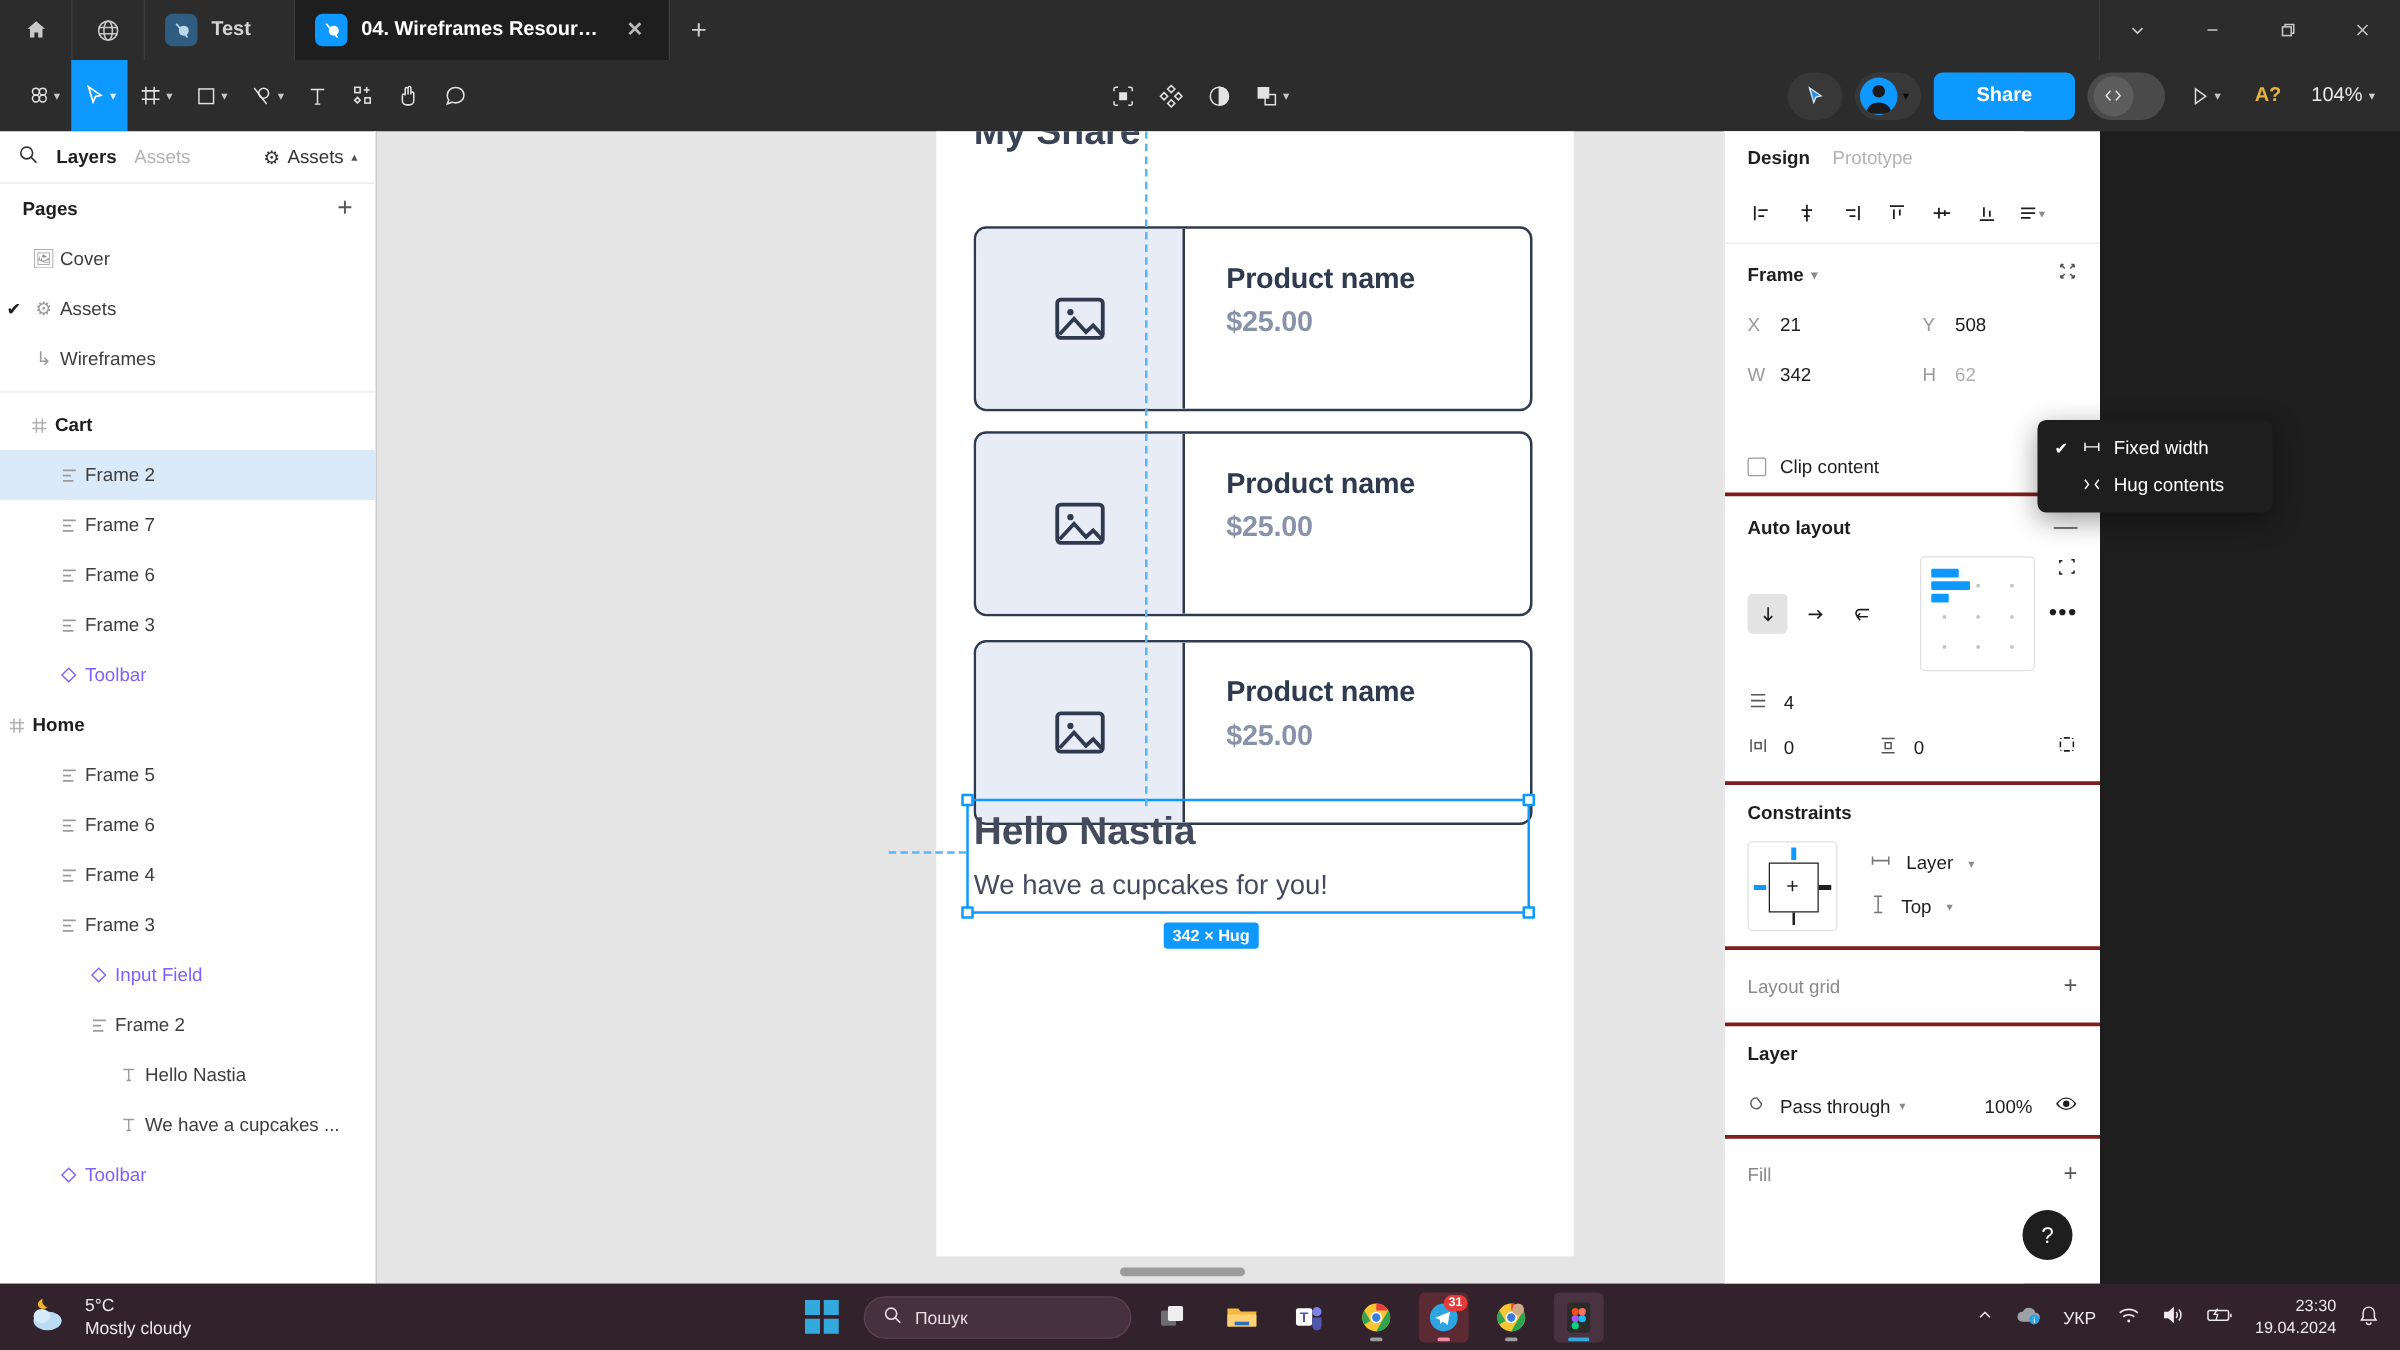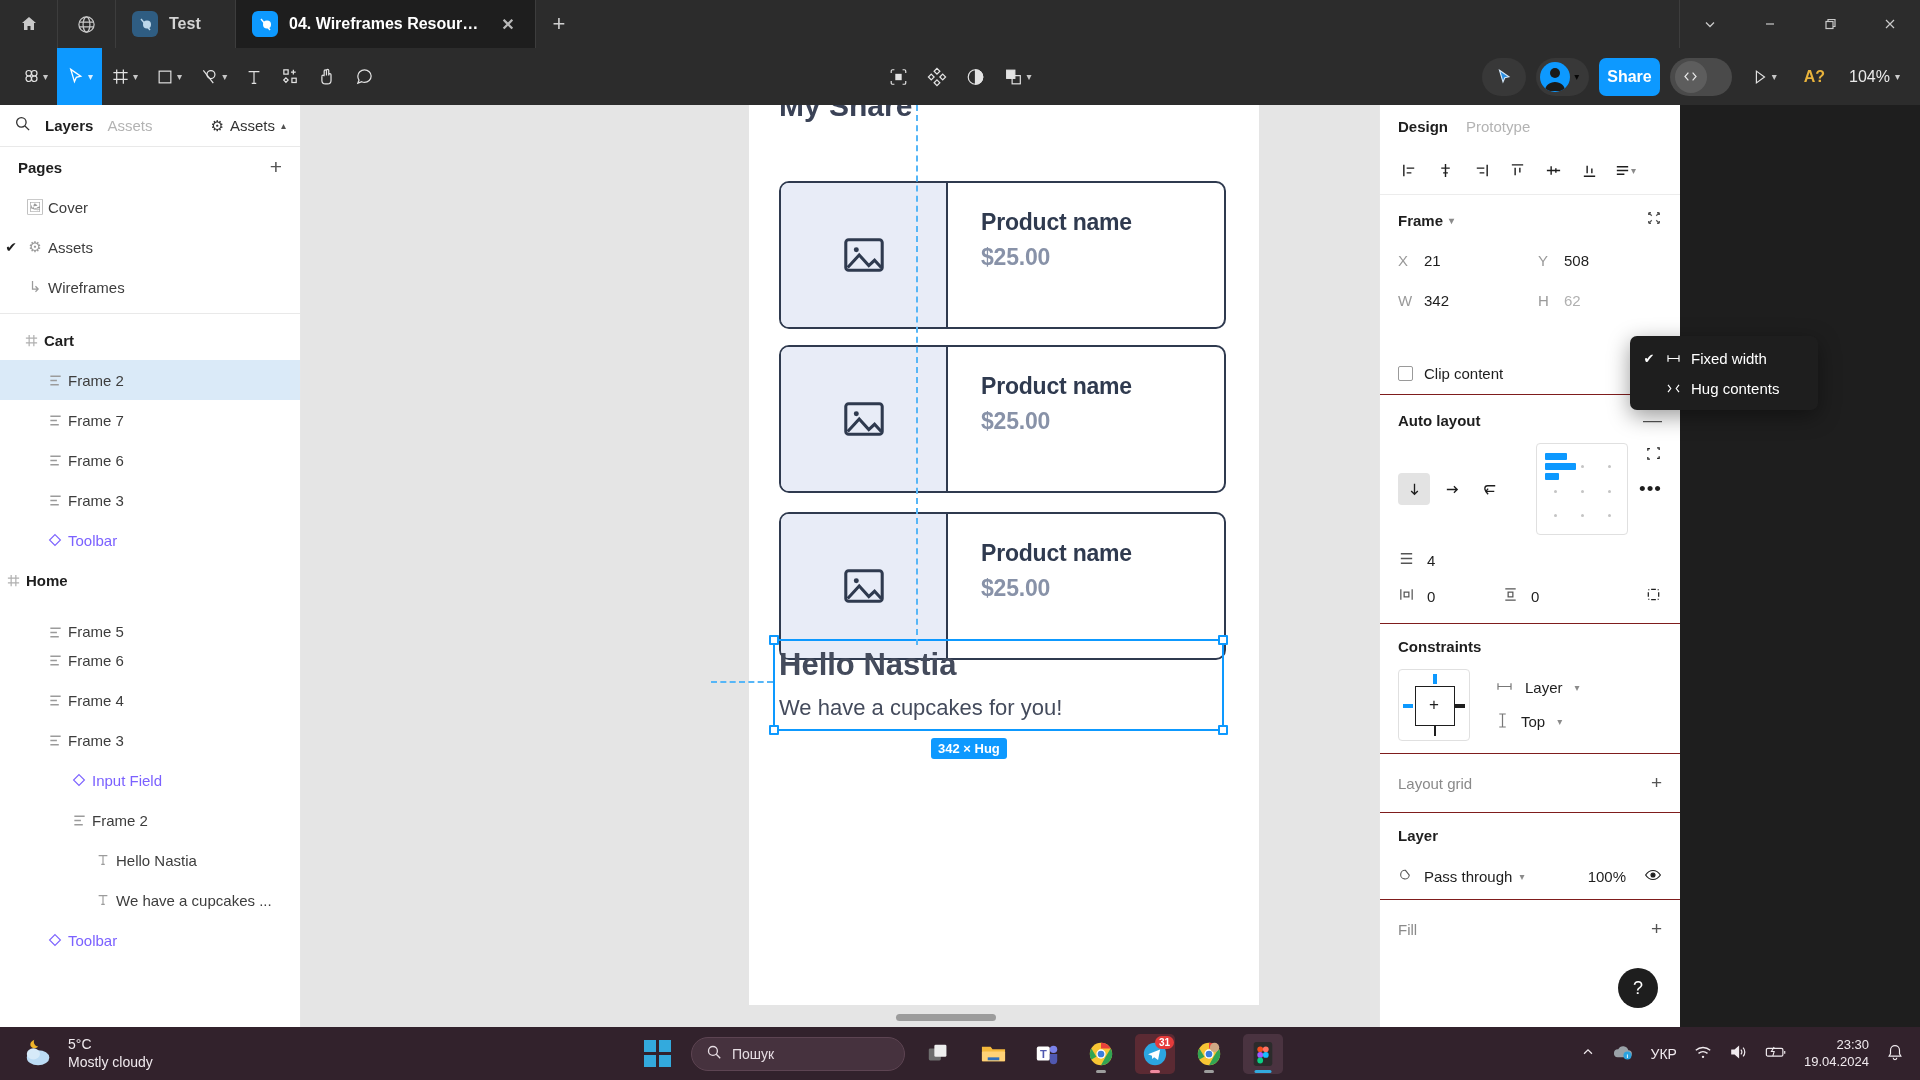--- a/index.html
+++ b/index.html
@@ -62,21 +62,21 @@
     width: 44px; height: 38px; border-radius: 19px; background: #383838;
     display: flex; align-items: center; justify-content: center; color: #fff;
   }
   .avatar-wrap { display: flex; align-items: center; gap: 4px; background: #383838; border-radius: 19px; padding: 0 10px 0 4px; height: 38px; }
   .avatar {
     width: 30px; height: 30px; border-radius: 50%; background: #0d99ff;
     display: flex; align-items: center; justify-content: center; overflow: hidden;
   }
   .share-btn {
     background: #0d99ff; color: #fff; font-size: 16px; font-weight: bold;
-    border-radius: 7px; height: 38px; padding: 0 8px; display: flex; align-items: center;
+    border-radius: 7px; height: 38px; padding: 0 34px; display: flex; align-items: center;
   }
   .code-pill {
     width: 62px; height: 38px; border-radius: 19px; background: #4a4a4a;
     display: flex; align-items: center; padding-left: 5px;
   }
   .code-circle { width: 32px; height: 32px; border-radius: 50%; background: #5d5d5d; display: flex; align-items: center; justify-content: center; color: #e8e8e8; }
   .zoomlbl { color: #eaeaea; font-size: 16px; display: flex; align-items: center; gap: 5px; padding: 0 6px; }
   .a-badge { color: #e8b33c; font-size: 16px; font-weight: bold; padding: 0 8px; }
 
   
@@ -162,21 +162,21 @@
     background: #fff; border-left: 1px solid #e6e6e6; overflow: hidden;
   }
   .rp-tabs { height: 42px; display: flex; align-items: center; gap: 18px; padding: 0 18px; }
   .rp-tab { font-size: 15px; color: #b3b3b3; }
   .rp-tab.active { color: #1e1e1e; font-weight: bold; }
   .align-row {
     height: 48px; display: flex; align-items: center; gap: 6px;
     padding: 0 14px; border-bottom: 1px solid #ececec;
   }
   .align-btn { width: 30px; height: 30px; display: flex; align-items: center; justify-content: center; border-radius: 4px; color: #1e1e1e; }
-  .rp-sec { padding: 14px 18px 12px 18px; border-bottom: 1px solid #7f1d1d; position: relative; }
+  .rp-sec { padding: 14px 18px 12px 18px; border-bottom: 3px solid #7f1d1d; position: relative; }
   .rp-sec-title { font-size: 15px; font-weight: bold; color: #1e1e1e; display: flex; align-items: center; }
   .rp-sec-title.muted { color: #8a8a8a; font-weight: normal; }
   .rp-sec-title .act { margin-left: auto; color: #555; font-size: 19px; font-weight: 300; }
   .fgrid { display: grid; grid-template-columns: 1fr 1fr; gap: 10px 16px; margin-top: 14px; }
   .fld { display: flex; align-items: center; gap: 12px; height: 30px; font-size: 15px; color: #1e1e1e; }
   .fld .k { color: #9a9a9a; width: 14px; }
   .fld .v.dim { color: #b0b0b0; }
   .chkrow { display: flex; align-items: center; gap: 11px; font-size: 15px; color: #1e1e1e; margin-top: 16px; }
   .chkbox { width: 15px; height: 15px; border: 1.5px solid #9a9a9a; border-radius: 2px; }
   .al-row { display: flex; align-items: center; gap: 6px; margin-top: 12px; }
@@ -523,21 +523,21 @@
           <span class="lbl">Toolbar</span>
         </div>
         <div class="row group" style="">
           <span class="ic">
             <svg width="15" height="15" viewBox="0 0 16 16" stroke="#b0b0b0" stroke-width="1.3" fill="none">
               <path d="M5.5 2v12M10.5 2v12M2 5.5h12M2 10.5h12"></path>
             </svg>
           </span>
           <span class="lbl">Home</span>
         </div>
-        <div class="row" style="padding-left: 42px; align-items: flex-end;">
+        <div class="row" style="padding-left: 42px;">
           <span class="ic">
             <svg width="15" height="15" viewBox="0 0 16 16" stroke="currentColor" stroke-width="1.5" fill="none">
               <path d="M2.5 3.5h11M2.5 8h7M2.5 12.5h9"></path>
             </svg>
           </span>
           <span class="lbl">Frame 5</span>
         </div>
         <div class="row" style="padding-left: 42px;">
           <span class="ic">
             <svg width="15" height="15" viewBox="0 0 16 16" stroke="currentColor" stroke-width="1.5" fill="none">

